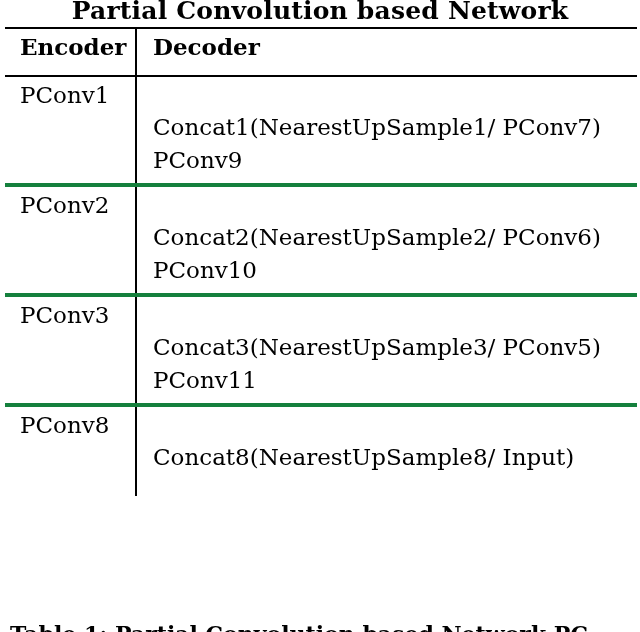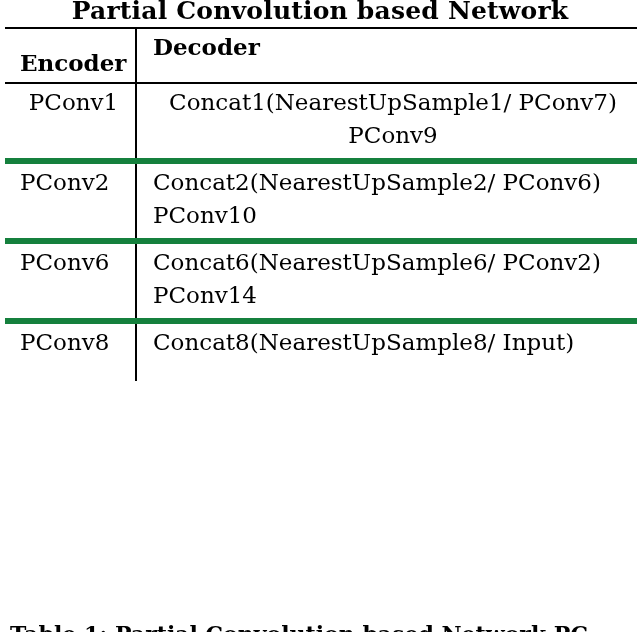--- a/index.html
+++ b/index.html
@@ -62,49 +62,48 @@
   }
 
   
   table.net-table thead tr th {
     border-top: 2px solid #000;
     border-bottom: 2px solid #000;
   }
 
   
   table.net-table tbody tr td {
-    border-top: 6px solid #15803d;
+    border-top: 4px solid #15803d;
   }
   table.net-table tbody tr:first-child td {
     border-top: 0;
-    text-align: center;
   }
 
   
   table.net-table th.enc,
   table.net-table td.enc {
     border-right: 2px solid #000;
   }
 
   .cell-enc {
     padding: 2px 8px 6px 15px;
     line-height: 33px;
     white-space: nowrap;
   }
   .cell-dec {
-    padding: 2px 4px 6px 16px;
+    padding: 18px 4px 6px 16px;
     line-height: 33px;
     white-space: nowrap;
+    margin-top: 16px;
   }
   .cell-head-enc {
     padding: 3px 8px 4px 15px;
     font-weight: bold;
     line-height: 30px;
     white-space: nowrap;
-    margin-top: 16px;
   }
   .cell-head-dec {
     padding: 3px 4px 13px 16px;
     font-weight: bold;
     line-height: 30px;
     white-space: nowrap;
   }
 
   .line2 { display: block; }
 
@@ -173,34 +172,34 @@
             <div class="cell-enc">PConv2</div>
           </td>
           <td class="dec">
             <div class="cell-dec">
               <span class="line2">Concat2(NearestUpSample2/ PConv6)</span>
               <span class="line2">PConv10</span>
             </div>
           </td>
         </tr>
 
-
-
-
-        <tr>
-          <td class="enc">
-            <div class="cell-enc">PConv6</div>
-          </td>
-          <td class="dec">
-            <div class="cell-dec">
-              <span class="line2">Concat6(NearestUpSample6/ PConv2)</span>
-              <span class="line2">PConv14</span>
-            </div>
-          </td>
-        </tr>
+        <tr>
+          <td class="enc">
+            <div class="cell-enc">PConv3</div>
+          </td>
+          <td class="dec">
+            <div class="cell-dec">
+              <span class="line2">Concat3(NearestUpSample3/ PConv5)</span>
+              <span class="line2">PConv11</span>
+            </div>
+          </td>
+        </tr>
+
+
+
 
 
         <tr class="last-row">
           <td class="enc">
             <div class="cell-enc">PConv8</div>
           </td>
           <td class="dec">
             <div class="cell-dec">
               <span class="line2">Concat8(NearestUpSample8/ Input)</span>
 

